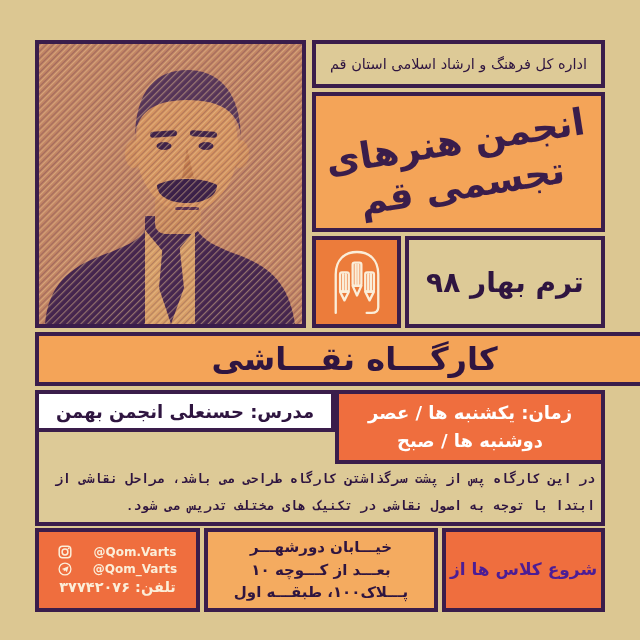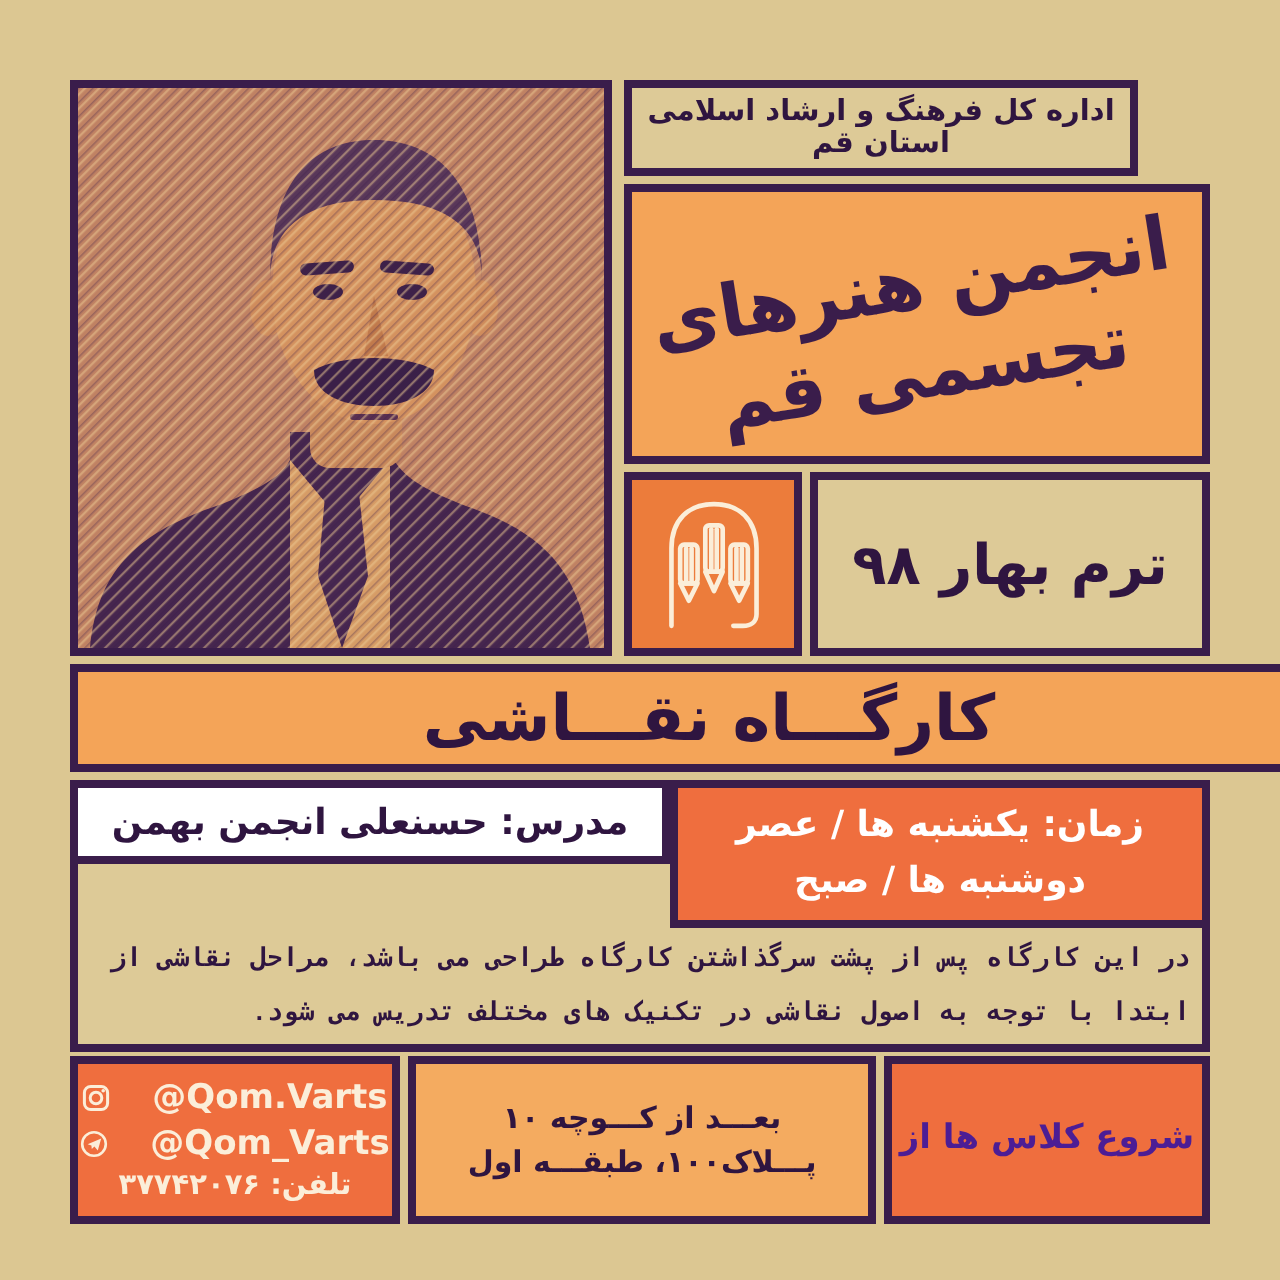--- a/index.html
+++ b/index.html
@@ -12,43 +12,43 @@
   .abs{position:absolute;box-sizing:border-box;}
   .b{border:4px solid var(--purple);}
   .flexc{display:flex;align-items:center;justify-content:center;}
   .col{flex-direction:column;}
   .rtl{direction:rtl;}
   .ink{color:var(--ink);}
   
   .photo{left:35px;top:40px;width:271px;height:288px;background:#c08263;overflow:hidden;}
   .photo svg{display:block;}
   
-  .dept{left:312px;top:40px;width:257px;height:48px;background:var(--tanbox);
-        font-size:14.5px;font-weight:bold;text-align:center;}
+  .dept{left:312px;top:40px;width:293px;height:48px;background:var(--tanbox);
+        font-size:14.5px;font-weight:normal;text-align:center;}
   .calli{left:312px;top:92px;width:293px;height:140px;background:var(--orange);overflow:hidden;}
   .calli-inner{width:100%;text-align:center;transform:rotate(-9deg) translateY(2px);
         font-size:37px;font-weight:bold;line-height:1.22;color:var(--purple);}
   .emblem{left:312px;top:236px;width:89px;height:92px;background:var(--orangeIcon);}
   .term{left:405px;top:236px;width:200px;height:92px;background:var(--tanbox);
         font-size:28px;font-weight:bold;}
   
   .band{left:35px;top:332px;width:639px;height:54px;background:var(--orange);
         font-size:32px;font-weight:bold;}
   
   .lower{left:35px;top:390px;width:570px;height:136px;background:var(--tanbox);}
   .modares{left:35px;top:390px;width:300px;height:42px;background:#fff;
         font-size:18px;font-weight:bold;}
   .zaman{left:335px;top:390px;width:270px;height:74px;background:var(--orangeBright);
         color:#fff;font-size:18px;font-weight:bold;line-height:1.55;}
   .desc{left:45px;top:466px;width:550px;height:56px;font-size:13px;font-weight:bold;
         line-height:27px;font-family:Liberation Mono, monospace;}
   
   .bbox{top:528px;height:84px;}
   .social{left:35px;width:165px;background:var(--orangeBright);color:var(--cream);gap:3px;}
-  .srow{display:flex;align-items:center;gap:21px;font-weight:bold;font-size:17px;}
+  .srow{display:flex;align-items:center;gap:21px;font-weight:bold;font-size:12px;}
   .phone{direction:rtl;font-weight:bold;font-size:14.5px;}
   .addr{left:204px;width:234px;background:#f4ab60;font-size:15px;font-weight:bold;line-height:1.5;}
   .start{left:442px;width:163px;background:var(--orangeBright);line-height:1.5;}
   .start .l1{color:#4c1d95;font-size:17px;font-weight:bold;}
   .start .l2{color:var(--ink);font-size:21px;font-weight:bold;}
   .addr div{white-space:nowrap;}
 </style>
 </head>
 <body>
 
@@ -162,20 +162,21 @@
       <svg width="14" height="14" viewBox="0 0 14 14" fill="none" stroke="#fbeed9" stroke-width="1.3">
         <circle cx="7" cy="7" r="5.9"></circle>
         <path d="M3.8,7.1 L10.6,4.3 L8.9,10.2 L7.2,8.3 L5.9,9.5 L5.7,7.8 Z" fill="#fbeed9" stroke="none"></path>
       </svg>
       <span>@Qom_Varts</span>
     </div>
     <div class="phone">تلفن: ۳۷۷۴۲۰۷۶</div>
   </div>
 
   <div class="abs b flexc col rtl ink bbox addr">
+    <div>خیـــابان دورشهـــر</div>
     <div>بعـــد از کـــوچه ۱۰</div>
     <div>پـــلاک۱۰۰، طبقـــه اول</div>
   </div>
 
   <div class="abs b flexc col rtl bbox start">
     <div class="l1">شروع کلاس ها از</div>
   </div>
 
 </div>
 

